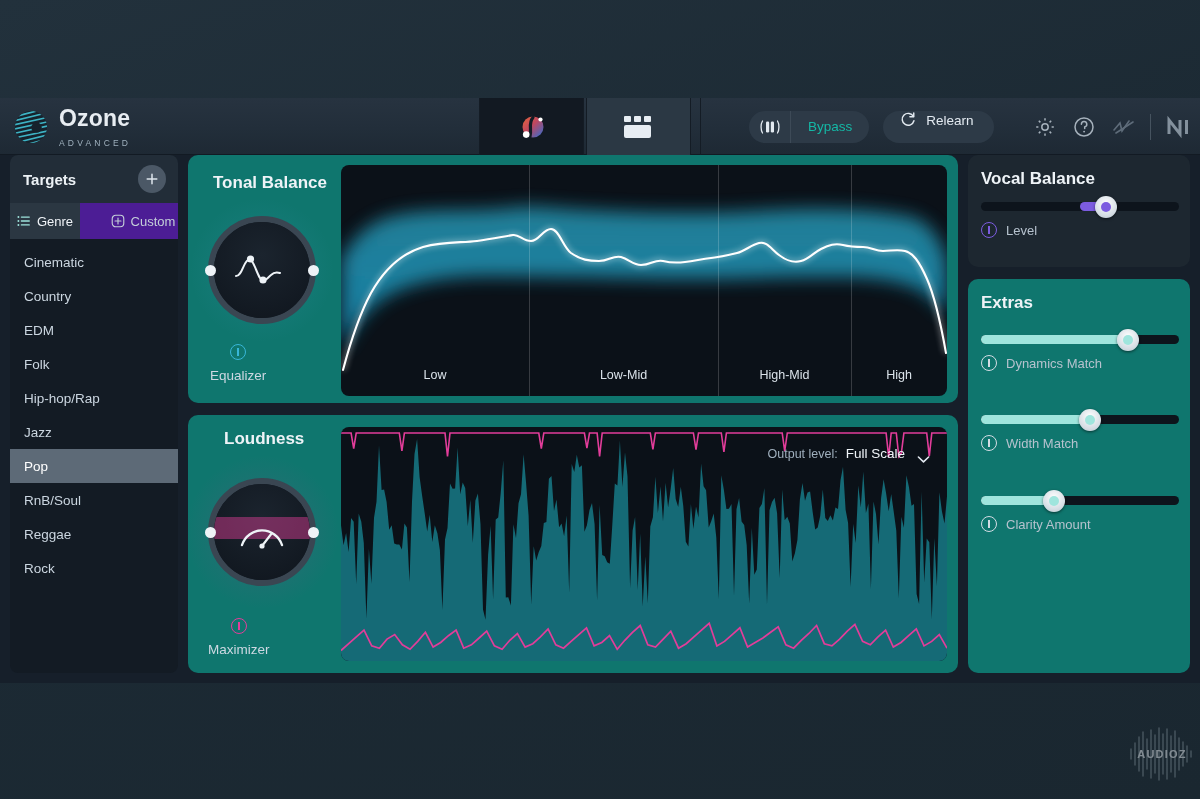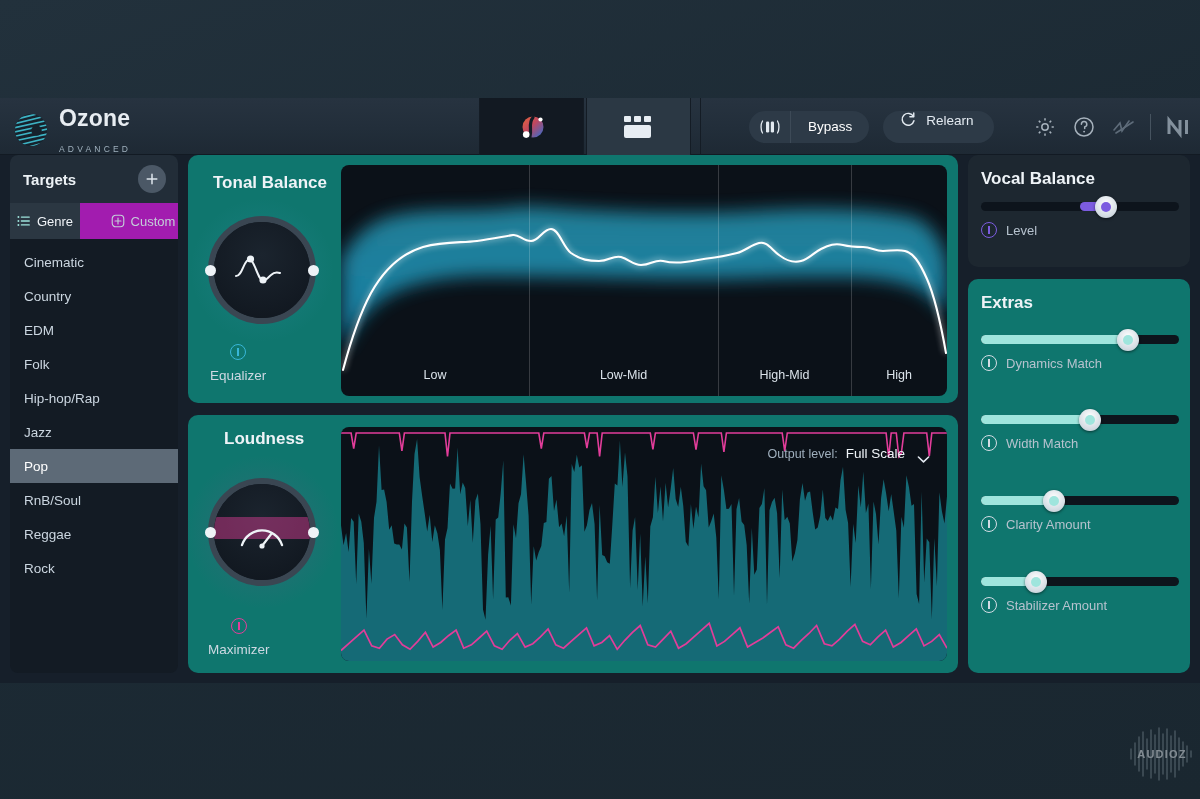--- a/index.html
+++ b/index.html
@@ -31,21 +31,21 @@
   .logo-wrap {
     position: absolute; left: 12px; top: 9px;
     display: flex; align-items: center; gap: 9px;
   }
   .logo-mark { width: 38px; height: 38px; position: relative; }
   .logo-text-block { display: flex; flex-direction: column; line-height: 1; }
   .logo-title {
     font-size: 23px; font-weight: bold; color: #e8edf2; letter-spacing: .2px;
   }
   .logo-sub {
-    font-size: 8.5px; color: #9fb0bd; letter-spacing: 3.2px; margin-top: 15px;
+    font-size: 8.5px; color: #9fb0bd; letter-spacing: 3.2px; margin-top: 9px;
   }
 
   .tab {
     position: absolute; top: 0; height: 57px; width: 105px;
     display: flex; align-items: center; justify-content: center;
     border-left: 1px solid #141c25; border-right: 1px solid #141c25;
   }
   #tab-assistant { left: 479px; background: #121922; }
   #tab-modules   { left: 586px; background: #2b3844; }
 
@@ -64,21 +64,21 @@
   .pill-group {
     display: flex; align-items: center; height: 32px;
     background: #2d3a47; border-radius: 16px; overflow: hidden;
   }
   .pill-ico {
     width: 42px; height: 32px; display: flex; align-items: center;
     justify-content: center; border-right: 1px solid #3d4a57;
   }
   .pill-label {
     padding: 0 17px; height: 32px; display: flex; align-items: center;
-    font-size: 13.5px; color: #ffffff;
+    font-size: 13.5px; color: #14b8a6;
   }
   .pill-btn {
     display: flex; align-items: center; gap: 9px; height: 32px;
     padding: 0 20px 12px 16px; background: #2d3a47; border-radius: 16px;
     font-size: 13.5px; color: #e3eaf1;
   }
 
   #header-icons {
     position: absolute; right: 10px; top: 0; height: 57px;
     display: flex; align-items: center; gap: 15px;
@@ -102,21 +102,21 @@
     justify-content: space-between; padding: 0 12px 0 13px;
     background: #222d38;
   }
   #targets-title { font-size: 15px; font-weight: bold; color: #edf2f6; }
   #add-target {
     width: 28px; height: 28px; border-radius: 50%; background: #4b5866;
     display: flex; align-items: center; justify-content: center;
     color: #d9e2ea; font-size: 19px; line-height: 1;
   }
   #seg {
-    display: flex; height: 36px; background: #a21caf; gap: 28px;
+    display: flex; height: 36px; background: #4c1d95; gap: 28px;
   }
   .seg-btn {
     flex: 1; display: flex; align-items: center; justify-content: center;
     gap: 6px; font-size: 13px; color: #c3ced8;
   }
   .seg-btn.active { background: #2b3742; color: #f0f4f8; }
   .seg-ico { width: 14px; height: 14px; position: relative; }
 
   #genre-list { padding-top: 6px; }
   .genre-item {
@@ -597,32 +597,20 @@
               <div class="thumb" id="s2-thumb" style="left: 73.26px;">
                   <span style="background:#9fe5dd;"></span>
                 </div>
             </div>
             <div class="slider-label">
               <span class="pw" style="color:#d3dce4;"></span>
               <span>Clarity Amount</span>
             </div>
           </div>
 
-          <div class="slider-row" style="top:298px;">
-            <div class="track">
-              <div class="fill" id="s3-fill" style="background: rgb(159, 229, 221); left: 0px; width: 55.44px;"></div>
-              <div class="thumb" id="s3-thumb" style="left: 55.44px;">
-                  <span style="background:#9fe5dd;"></span>
-                </div>
-            </div>
-            <div class="slider-label">
-              <span class="pw" style="color:#d3dce4;"></span>
-              <span>Stabilizer Amount</span>
-            </div>
-          </div>
         </div>
       </div>
 
     </div>
   </div>
 
   <div id="watermark">
     <svg viewBox="0 0 72 58" width="72" height="58">
       <g stroke="#b9c8d2" stroke-width="1.5" stroke-linecap="round" opacity="0.55">
         <line x1="5" y1="24" x2="5" y2="34"></line>

